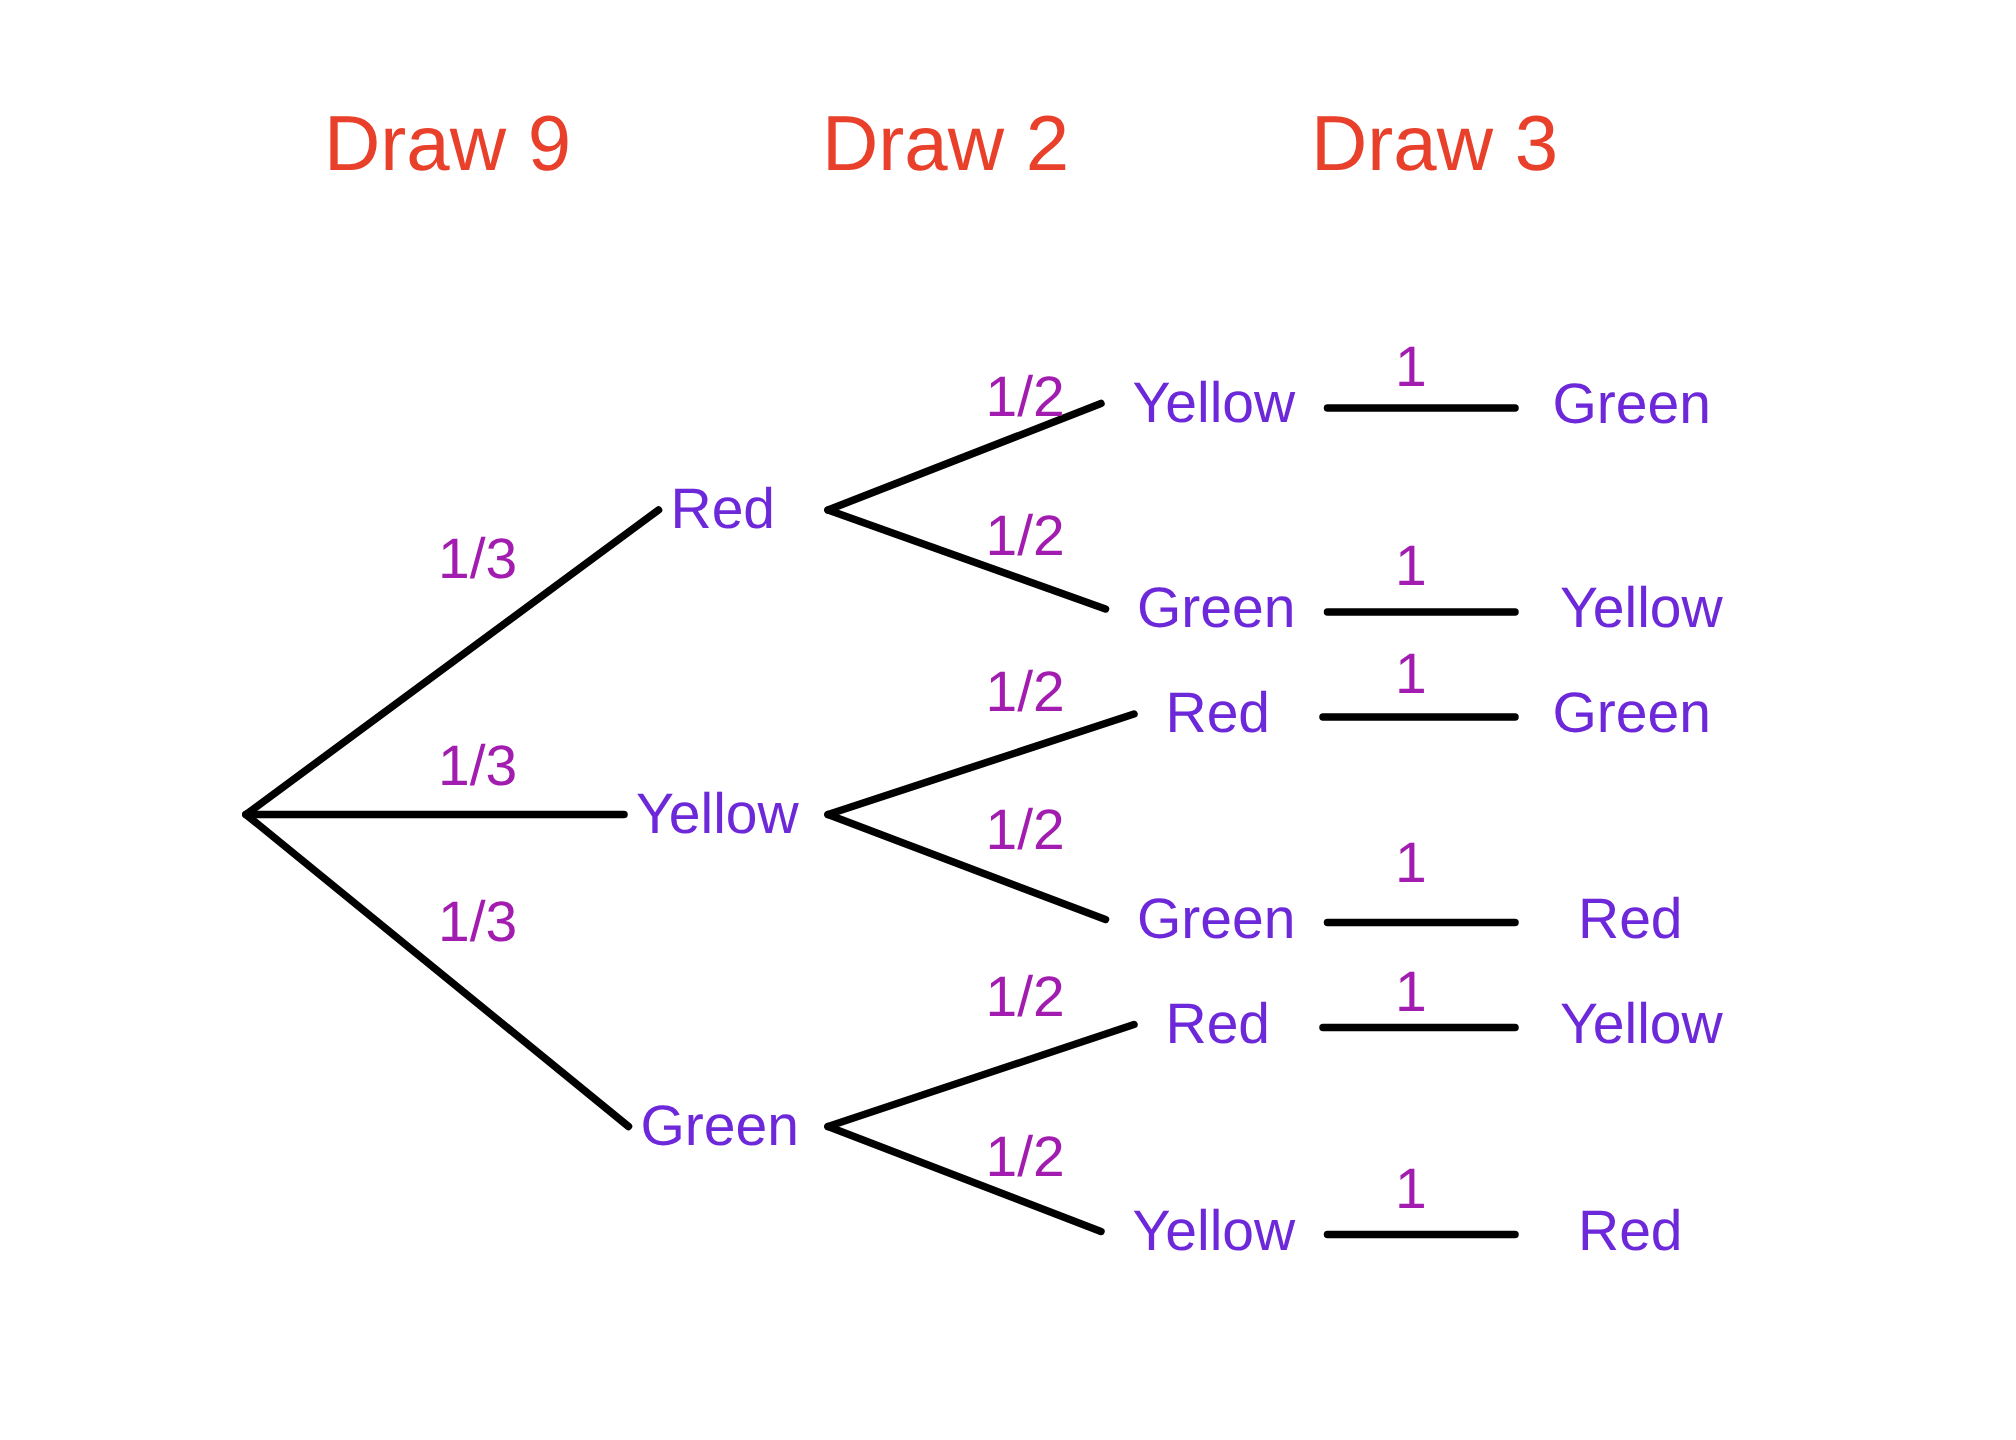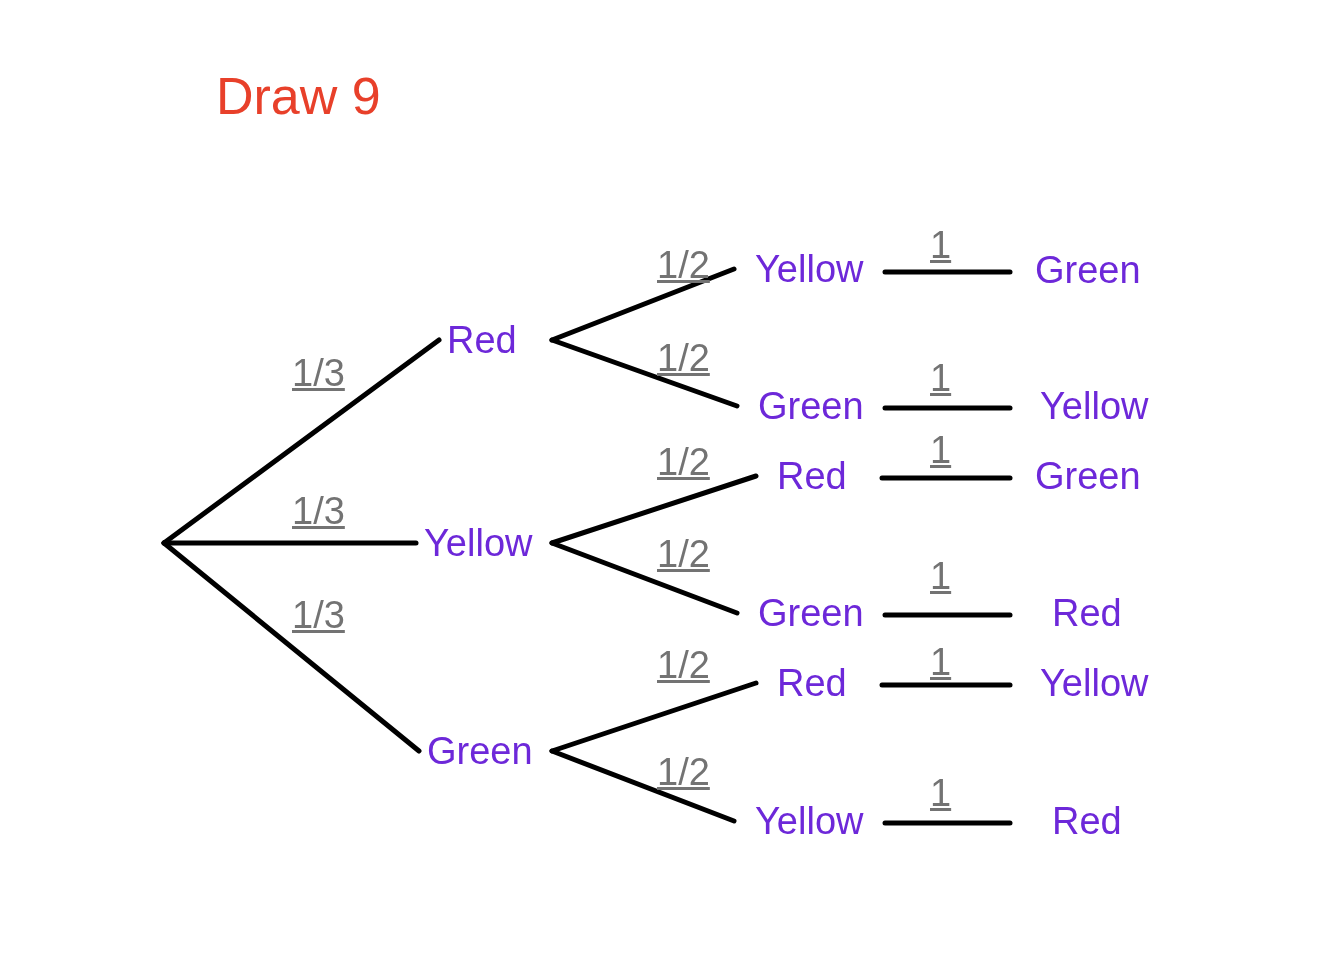--- a/index.html
+++ b/index.html
@@ -35,26 +35,25 @@
     font-size: 38px;
     color: #6d28d9;
     font-family: "Liberation Sans", sans-serif;
     white-space: nowrap;
     line-height: 1;
     transform: translateY(-50%);
   }
   .prob-label {
     position: absolute;
     font-size: 38px;
-    color: #737373;
+    color: #a21caf;
     font-family: "Liberation Sans", sans-serif;
     white-space: nowrap;
     line-height: 1;
     transform: translateY(-50%);
-    text-decoration: underline;
   }
 </style>
 </head>
 <body>
 
 <div id="canvas">
 
   <svg id="tree-svg" viewBox="0 0 1344 960" xmlns="http://www.w3.org/2000/svg">
     <g id="edges" stroke="#000000" stroke-width="5" stroke-linecap="round" fill="none">
         <line x1="164" y1="543" x2="439" y2="340"></line>
@@ -69,20 +68,22 @@
         <line x1="885" y1="272" x2="1010" y2="272"></line>
         <line x1="885" y1="408" x2="1010" y2="408"></line>
         <line x1="882" y1="478" x2="1010" y2="478"></line>
         <line x1="885" y1="615" x2="1010" y2="615"></line>
         <line x1="882" y1="685" x2="1010" y2="685"></line>
         <line x1="885" y1="823" x2="1010" y2="823"></line>
       </g>
   </svg>
 
   <div class="col-header" id="hdr0" style="left: 216px; top: 70px;">Draw 9</div>
+  <div class="col-header" id="hdr1" style="left: 548px; top: 70px;">Draw 2</div>
+  <div class="col-header" id="hdr2" style="left: 874px; top: 70px;">Draw 3</div>
 
   <div class="node-label" id="d1n0" style="left: 447px; top: 340px;">Red</div>
   <div class="node-label" id="d1n1" style="left: 424px; top: 543px;">Yellow</div>
   <div class="node-label" id="d1n2" style="left: 427px; top: 751px;">Green</div>
 
   <div class="prob-label" id="d1p0" style="left: 292px; top: 373px;">1/3</div>
   <div class="prob-label" id="d1p1" style="left: 292px; top: 511px;">1/3</div>
   <div class="prob-label" id="d1p2" style="left: 292px; top: 615px;">1/3</div>
 
   <div class="node-label" id="d2n0" style="left: 755px; top: 269px;">Yellow</div>

